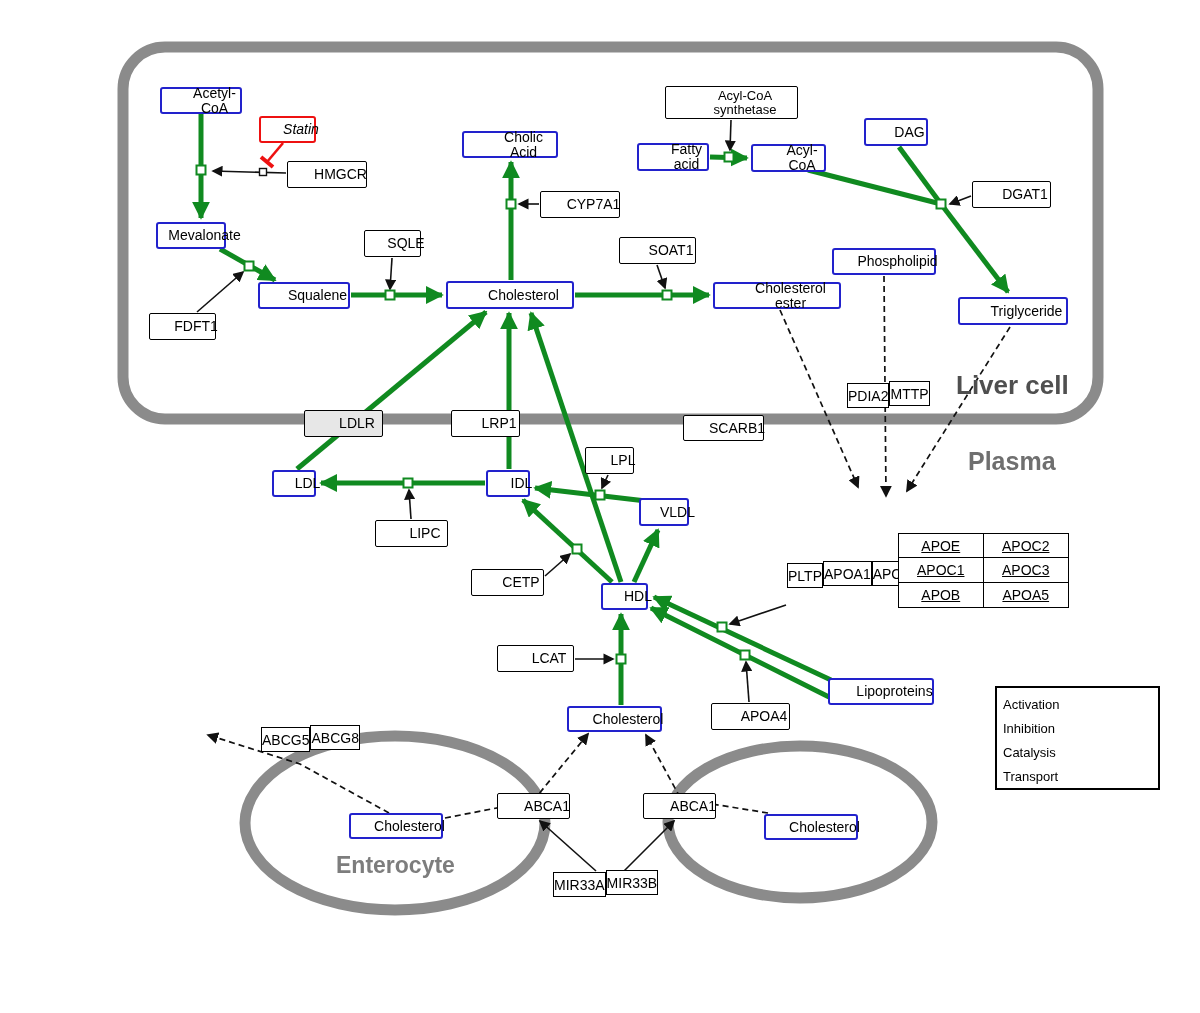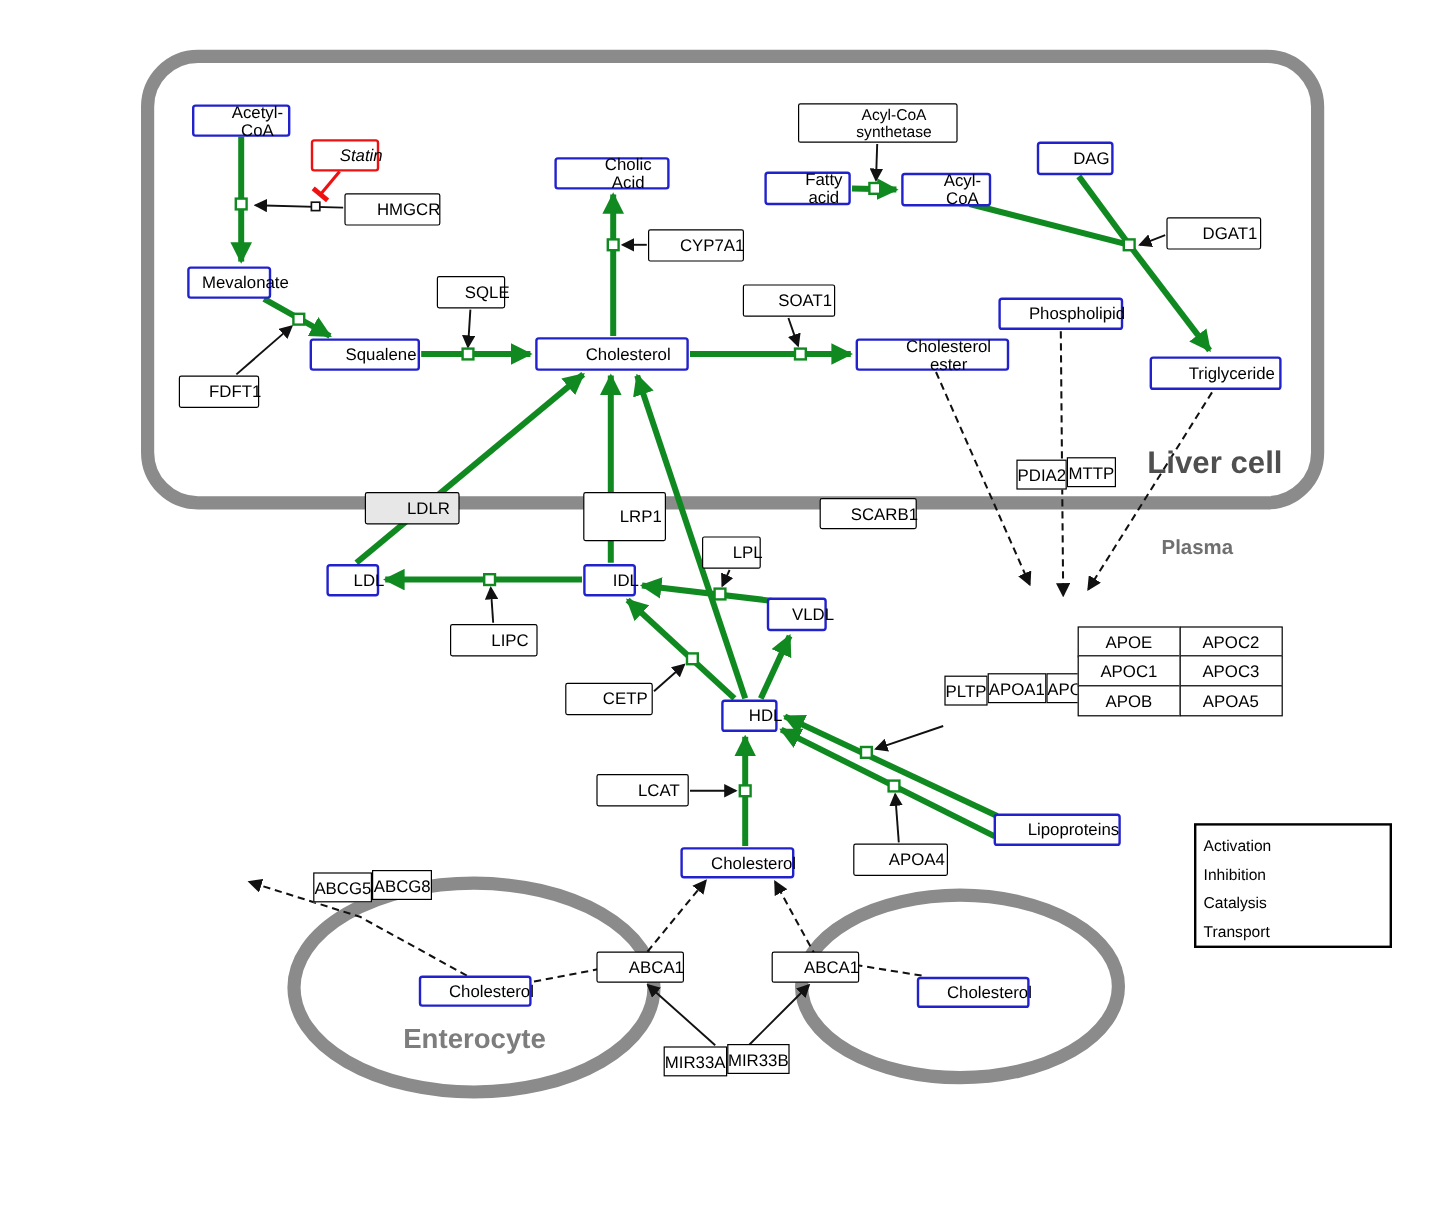--- a/index.html
+++ b/index.html
@@ -12,25 +12,25 @@
   .metabolite{border:2.5px solid #2222cc;}
   .inhibitor{border:2.5px solid #ee1111;font-style:italic;}
   .enzyme{border:1.6px solid #000;border-radius:2px;}
   .grayfill{background:#e7e7e7;}
   .stack{position:absolute;z-index:2;display:flex;flex-direction:row;}
   .stack .cell{box-sizing:border-box;border:1.6px solid #000;background:#fff;color:#000;
         display:flex;align-items:center;justify-content:center;font-size:14px;margin-top:-1.6px;}
   .stack .cell:first-child{margin-top:0;}
   .comp-label{position:absolute;z-index:3;font-weight:bold;color:#6f6f6f;white-space:nowrap;}
   #liver-label{left:956px;top:350px;font-size:26px;color:#4f4f4f;margin-top:20px;}
-  #plasma-label{left:968px;top:447px;font-size:17px;text-align:right;}
+  #plasma-label{left:968px;top:447px;font-size:25px;text-align:right;}
   #enterocyte-label{left:336px;top:852px;font-size:23px;color:#7d7d7d;}
   #peripheral-label{left:707px;top:847px;font-size:23px;color:#7d7d7d;}
-  #apo-table{position:absolute;z-index:2;left:899px;top:523px;display:grid;
-        grid-template-columns:85px 85px;}
+  #apo-table{position:absolute;z-index:2;left:899px;top:534px;display:grid;
+        grid-template-columns:85px 85px;text-decoration:underline;}
   #apo-table .acell{box-sizing:border-box;height:26px;border:1.5px solid #000;background:#fff;
         display:flex;align-items:center;justify-content:center;font-size:14px;
         margin-left:-1.5px;margin-top:-1.5px;}
   #legend{position:absolute;z-index:2;left:995px;top:686px;width:165px;height:104px;
         box-sizing:border-box;border:2px solid #000;background:#fff;}
   .legend-label{position:absolute;z-index:3;font-size:13px;color:#000;}
 </style>
 </head>
 <body>
 
@@ -173,21 +173,21 @@
   <div class="node enzyme" style="left:972px;top:181px;width:79px;height:27px">DGAT1</div>
   <div class="node enzyme" style="left:585px;top:447px;width:49px;height:27px">LPL</div>
   <div class="node enzyme" style="left:375px;top:520px;width:73px;height:27px">LIPC</div>
   <div class="node enzyme" style="left:471px;top:569px;width:73px;height:27px">CETP</div>
   <div class="node enzyme" style="left:497px;top:645px;width:77px;height:27px">LCAT</div>
   <div class="node enzyme" style="left:711px;top:703px;width:79px;height:27px">APOA4</div>
   <div class="node enzyme" style="left:497px;top:793px;width:73px;height:26px">ABCA1</div>
   <div class="node enzyme" style="left:643px;top:793px;width:73px;height:26px">ABCA1</div>
 
   <div class="node enzyme grayfill" style="left:304px;top:410px;width:79px;height:27px">LDLR</div>
-  <div class="node enzyme" style="left:486px;top:410px;width:69px;height:41px">LRP1</div>
+  <div class="node enzyme" style="left:451px;top:410px;width:69px;height:27px">LRP1</div>
   <div class="node enzyme" style="left:683px;top:415px;width:81px;height:26px">SCARB1</div>
 
   <div class="stack" style="left:847px;top:383px;width:73px">
     <div class="cell" style="height:25px">PDIA2</div>
     <div class="cell grayfill" style="height:25px">MTTP</div>
   </div>
   <div class="stack" style="left:787px;top:563px;width:77px">
     <div class="cell" style="height:25px">PLTP</div>
     <div class="cell" style="height:25px">APOA1</div>
     <div class="cell" style="height:25px">APOA2</div>

